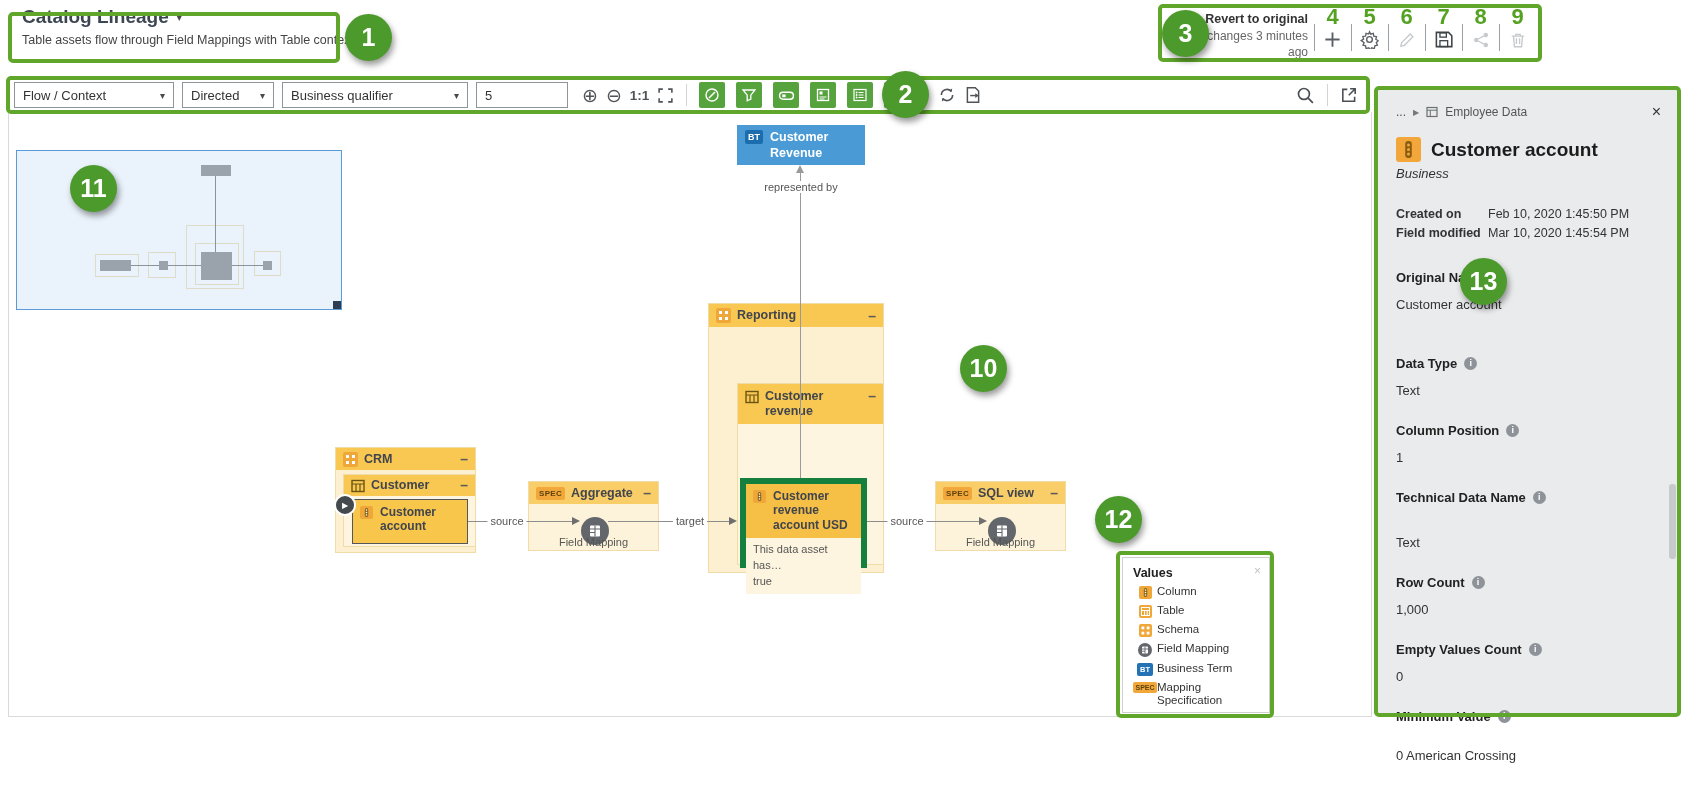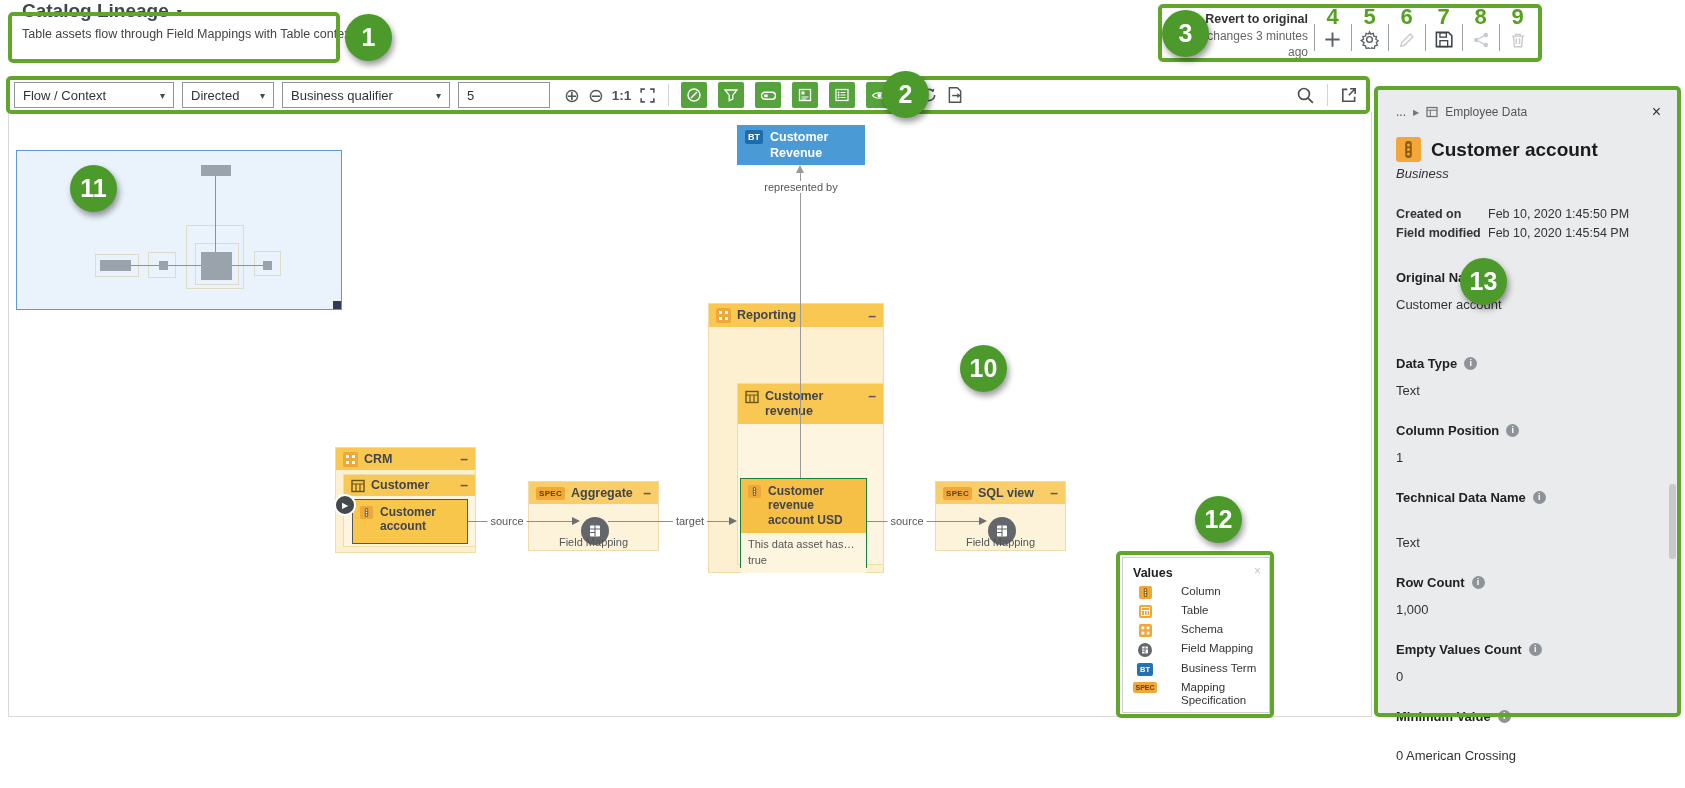--- a/index.html
+++ b/index.html
@@ -2,21 +2,21 @@
 <html><head>
 <meta charset="utf-8">
 <style>
   * { margin:0; padding:0; box-sizing:border-box; }
   html,body { width:1685px; height:788px; background:#fff; overflow:hidden;
     font-family:"Liberation Sans","DejaVu Sans",sans-serif; }
   .abs { position:absolute; }
   #stage { position:relative; width:1685px; height:788px; }
 
   
-  .title-wrap { left:22px; top:0;text-align:right; }
+  .title-wrap { left:22px; top:6px;text-align:right; }
   .page-title { font-size:19px; font-weight:bold; color:#3d4752; display:flex; align-items:center; gap:8px; }
   .caret { font-size:10px; color:#4a4a4a; }
   .page-sub { font-size:12.5px; color:#444; margin-top:5px; }
 
   .revert-area { left:1168px; top:10px; width:368px; height:47px; display:flex; align-items:center; }
   .revert-txt { width:172px; text-align:right; line-height:1.35; cursor:pointer; }
   .revert-txt b { font-size:12.5px; color:#333; }
   .revert-txt div { font-size:12px; color:#666; }
   .actions { display:flex; margin-left:6px; }
   .acell { position:relative; width:37px; height:47px; text-align:center; }
@@ -74,21 +74,21 @@
   .arr-u { position:absolute; width:0; height:0; border-bottom:8px solid #9a9a9a; border-left:4.5px solid transparent; border-right:4.5px solid transparent; z-index:6; }
   .elabel { position:absolute; background:#fff; padding:0 3px; font-size:11px; color:#555; z-index:7; transform:translateX(-50%); }
 
   .playbtn { position:absolute; width:22px; height:22px; border-radius:50%; background:#44494e; border:2px solid #fff;
              color:#fff; font-size:8px; display:flex; align-items:center; justify-content:center; z-index:8; cursor:pointer; }
 
   
   .legend { left:1122px; top:557px; width:148px; height:156px; background:#fff; border:1px solid #cfcfcf; padding:8px 10px; z-index:8; }
   .leg-title { font-size:12.5px; font-weight:bold; color:#222; }
   .leg-x { position:absolute; right:8px; top:6px; color:#c3c3c3; font-size:12px; cursor:pointer; }
-  .leg-row { display:flex; gap:24px; align-items:flex-start; margin-top:5px; }
+  .leg-row { display:flex; gap:0; align-items:flex-start; margin-top:5px; }
   .leg-row .txt { font-size:11.5px; color:#333; line-height:1.15; }
   .leg-ic { width:24px; display:flex; justify-content:center; flex:none; margin-top:1px; }
   .bt-mini { background:#2272b5; color:#fff; font-size:7.5px; font-weight:bold; padding:2px 3px; border-radius:2px; }
   .spec-mini { background:#f2a73b; color:#5d430e; font-size:7px; font-weight:bold; padding:2px 2px; border-radius:2px; }
 
   
   .panel { left:1378px; top:89px; width:301px; height:625px; background:#e9ebec; padding:14px 18px; }
   .crumb { display:flex; align-items:center; gap:7px; font-size:12px; color:#555; }
   .crumb .px { margin-left:auto; font-size:16px; color:#333; cursor:pointer; }
   .ptitle-row { display:flex; align-items:center; gap:10px; margin-top:16px; }
@@ -197,21 +197,21 @@
 
   <div class="abs toolbar">
     <div class="sel" style="width:160px">
       <span>Flow / Context</span>
       <span class="caret">▾</span>
     </div>
     <div class="sel" style="width:92px">
       <span>Directed</span>
       <span class="caret">▾</span>
     </div>
-    <div class="sel" style="width:168px">
+    <div class="sel" style="width:186px">
       <span>Business qualifier</span>
       <span class="caret">▾</span>
     </div>
     <input class="inp" value="5" style="">
     <span class="tbtn glyphbtn" style="margin-left:6px">⊕</span>
     <span class="tbtn glyphbtn">⊖</span>
     <span class="tbtn ratio">1:1</span>
     <span class="tbtn">
       <svg width="17" height="17" viewBox="0 0 16 16">
           <path d="M2 5.5V2h3.5M10.5 2H14v3.5M14 10.5V14h-3.5M5.5 14H2v-3.5" fill="none" stroke="#4f5458" stroke-width="1.5"></path>
@@ -329,21 +329,21 @@
     <div class="tbl-hd">
       <svg width="14" height="14" viewBox="0 0 14 14" style="margin-top:1px">
           <rect x="1" y="1.5" width="12" height="11" fill="none" stroke="#6b5413" stroke-width="1.4"></rect>
           <path d="M1 5h12M5 5v7.5M9 5v7.5" stroke="#6b5413" stroke-width="1.2"></path>
         </svg>
       <span class="n-title" style="width:86px">Customer revenue</span>
       <span class="minus">–</span>
     </div>
   </div>
 
-  <div class="abs" style="left:740px;top:478px;width:127px;height:90px;border:1px solid #15803d;z-index:4">
+  <div class="abs" style="left:740px;top:478px;width:127px;height:90px;border:6px solid #15803d;z-index:4">
     <div style="height:54px;background:#f6bf45;display:flex;gap:7px;padding:5px 7px">
       <svg width="13" height="13" viewBox="0 0 13 13" style="margin-top:1px">
           <rect width="13" height="13" rx="2" fill="#efa73a"></rect>
           <rect x="4.8" y="2" width="3.4" height="9" rx="1.5" fill="#8a6414"></rect>
           <circle cx="6.5" cy="4" r=".8" fill="#fff"></circle>
           <circle cx="6.5" cy="6.5" r=".8" fill="#fff"></circle>
           <circle cx="6.5" cy="9" r=".8" fill="#fff"></circle>
         </svg>
       <span class="n-title" style="font-size:12px;width:80px">Customer revenue account USD</span>
     </div>
@@ -525,21 +525,21 @@
       <span class="ptitle">Customer account</span>
     </div>
     <div class="pstatus">Business</div>
     <div class="meta">
       <div class="row">
           <b>Created on</b>
         <span>Feb 10, 2020 1:45:50 PM</span>
         </div>
       <div class="row">
           <b>Field modified</b>
-        <span>Feb 10, 2020 1:45:54 PM</span>
+        <span>Mar 10, 2020 1:45:54 PM</span>
         </div>
     </div>
     <div class="fields">
       <div class="field">
         <div class="flabel">
             <span>Original Name</span>
             <span class="info">i</span>
           </div>
         <div class="fv">Customer account</div>
       </div>
@@ -593,16 +593,16 @@
   <div class="abs cbox" style="left:6px;top:76px;width:1364px;height:38px"></div>
   <div class="abs cbox" style="left:1158px;top:4px;width:384px;height:58px"></div>
   <div class="abs cbox" style="left:1116px;top:551px;width:158px;height:167px"></div>
   <div class="abs cbox" style="left:1374px;top:86px;width:307px;height:631px"></div>
 
   <div class="abs badge" style="left:345px;top:14px">1</div>
   <div class="abs badge" style="left:882px;top:71px">2</div>
   <div class="abs badge" style="left:1162px;top:10px">3</div>
   <div class="abs badge" style="left:960px;top:345px">10</div>
   <div class="abs badge" style="left:70px;top:165px">11</div>
-  <div class="abs badge" style="left:1195px;top:496px">12</div>
+  <div class="abs badge" style="left:1095px;top:496px">12</div>
   <div class="abs badge" style="left:1460px;top:258px">13</div>
 
 </div>
 
 </body></html>

